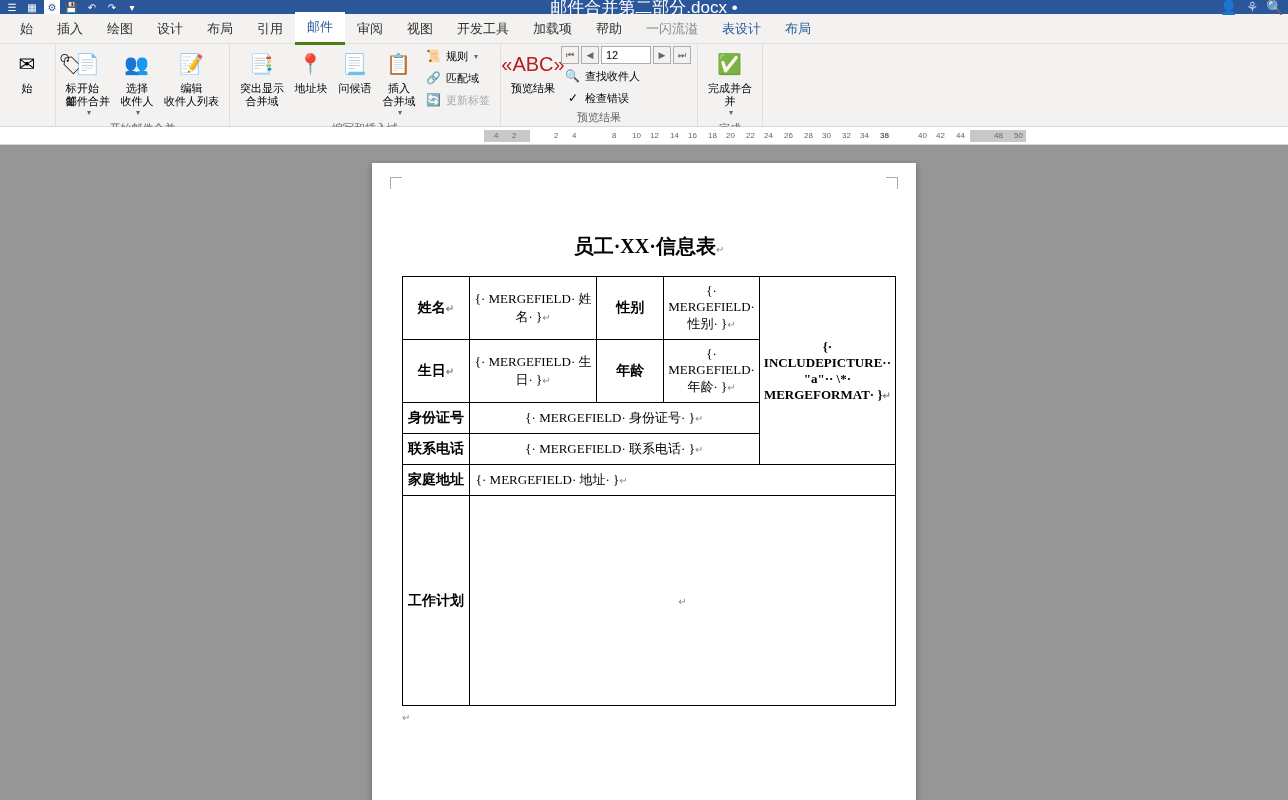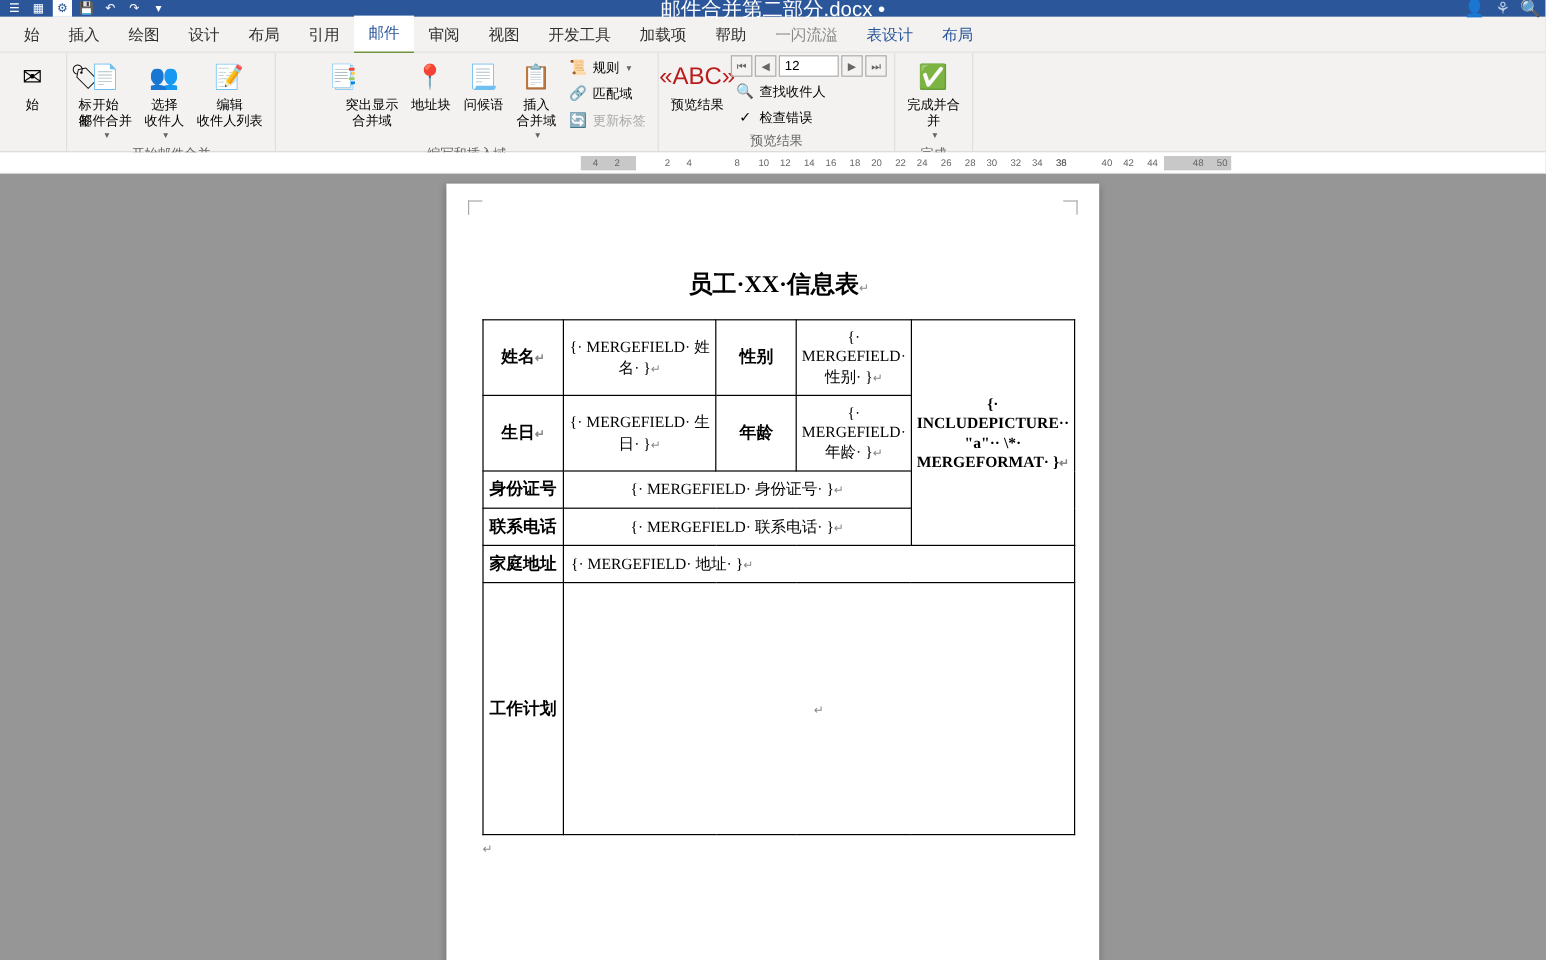--- a/index.html
+++ b/index.html
@@ -6,21 +6,21 @@
     body { font-family: "Microsoft YaHei", sans-serif; font-size: 12px; background: #e6e6e6; overflow: hidden; }
     
     .title-bar { background: #2b579a; height: 14px; display: flex; align-items: center; justify-content: space-between; padding: 0 4px; }
     .title-left { display: flex; gap: 4px; align-items: center; }
     .title-icon { width: 16px; height: 14px; display: flex; align-items: center; justify-content: center; color: #fff; font-size: 10px; }
     .title-center { color: #fff; font-size: 17px; position: absolute; left: 50%; transform: translateX(-50%); }
     .title-right { display: flex; gap: 8px; color: #b8cce4; font-size: 14px; }
     
     .menu-bar { background: #f3f2f1; height: 30px; display: flex; align-items: center; padding: 0 8px; gap: 0; border-bottom: 1px solid #e1dfdd; }
     .menu-item { padding: 6px 12px; font-size: 13px; color: #323130; cursor: pointer; }
-    .menu-item.active { color: #2b579a; border-bottom: 1px solid #4d7c0f; background: #fff; }
+    .menu-item.active { color: #2b579a; border-bottom: 3px solid #4d7c0f; background: #fff; }
     .menu-item.fade { color: #888; }
     
     .ribbon { background: #f3f2f1; height: 83px; display: flex; border-bottom: 1px solid #d6d6d6; }
     .ribbon-group { border-right: 1px solid #e1dfdd; padding: 2px 6px; display: flex; flex-direction: column; }
     .ribbon-group-content { flex: 1; display: flex; align-items: flex-start; gap: 2px; }
     .ribbon-group-label { text-align: center; font-size: 11px; color: #666; padding: 2px 0; }
     .ribbon-btn-lg { display: flex; flex-direction: column; align-items: center; padding: 2px 4px; cursor: pointer; min-width: 42px; }
     .ribbon-btn-lg .icon { width: 32px; height: 32px; display: flex; align-items: center; justify-content: center; font-size: 20px; }
     .ribbon-btn-lg .label { font-size: 11px; text-align: center; line-height: 1.2; margin-top: 2px; }
     .ribbon-btn-sm { display: flex; align-items: center; gap: 4px; padding: 2px 4px; cursor: pointer; font-size: 11px; }
@@ -29,21 +29,21 @@
     .nav-btns { display: flex; gap: 2px; align-items: center; }
     .nav-btn { width: 18px; height: 18px; border: 1px solid #adadad; display: flex; align-items: center; justify-content: center; cursor: pointer; font-size: 9px; color: #666; }
     .record-input { width: 50px; height: 18px; border: 1px solid #adadad; padding: 0 4px; font-size: 11px; }
     
     .ruler { height: 18px; background: #fff; border-bottom: 1px solid #d6d6d6; position: relative; font-size: 8px; color: #666; overflow: hidden; }
     .ruler-marks { position: absolute; left: 484px; top: 0; height: 100%; display: flex; align-items: center; }
     .ruler-mark { position: absolute; font-size: 8px; }
     .ruler-gray-left { position: absolute; left: 484px; width: 46px; height: 12px; top: 3px; background: #c8c8c8; }
     .ruler-gray-right { position: absolute; left: 970px; width: 56px; height: 12px; top: 3px; background: #c8c8c8; }
     
-    .doc-area { height: calc(100vh - 145px); background: #969696; overflow: auto; display: flex; justify-content: center; padding-top: 8px; }
+    .doc-area { height: calc(100vh - 145px); background: #969696; overflow: auto; display: flex; justify-content: center; padding-top: 18px; }
     .page { width: 544px; background: #fff; box-shadow: 0 2px 6px rgba(0,0,0,0.3); position: relative; padding: 70px 20px 30px 30px; min-height: 700px; }
     .page-corner-tl { position: absolute; top: 14px; left: 18px; width: 12px; height: 12px; border-left: 1px solid #aaa; border-top: 1px solid #aaa; }
     .page-corner-tr { position: absolute; top: 14px; right: 18px; width: 12px; height: 12px; border-right: 1px solid #aaa; border-top: 1px solid #aaa; }
     
     .doc-title { text-align: center; font-size: 20px; font-family: "SimSun", serif; margin-bottom: 16px; }
     .doc-title b { font-weight: bold; }
     
     table.info { border-collapse: collapse; width: 100%; margin-top: 0; }
     table.info td { border: 1px solid #000; padding: 6px 4px; font-size: 14px; font-family: "SimSun", serif; text-align: center; vertical-align: middle; }
     table.info td.label { font-weight: bold; width: 70px; }
@@ -125,21 +125,21 @@
 收件人列表</span>
       </div>
     </div>
     <div class="ribbon-group-label">开始邮件合并</div>
   </div>
 
   <div class="ribbon-group">
     <div class="ribbon-group-content">
       <div class="ribbon-btn-lg">
         <span class="icon">📑</span>
-        <span class="label" style="white-space:pre-line;margin-left:48px;">突出显示
+        <span class="label" style="white-space:pre-line;">突出显示
 合并域</span>
       </div>
       <div class="ribbon-btn-lg">
         <span class="icon">📍</span>
         <span class="label">地址块</span>
       </div>
       <div class="ribbon-btn-lg">
         <span class="icon">📃</span>
         <span class="label">问候语</span>
       </div>

